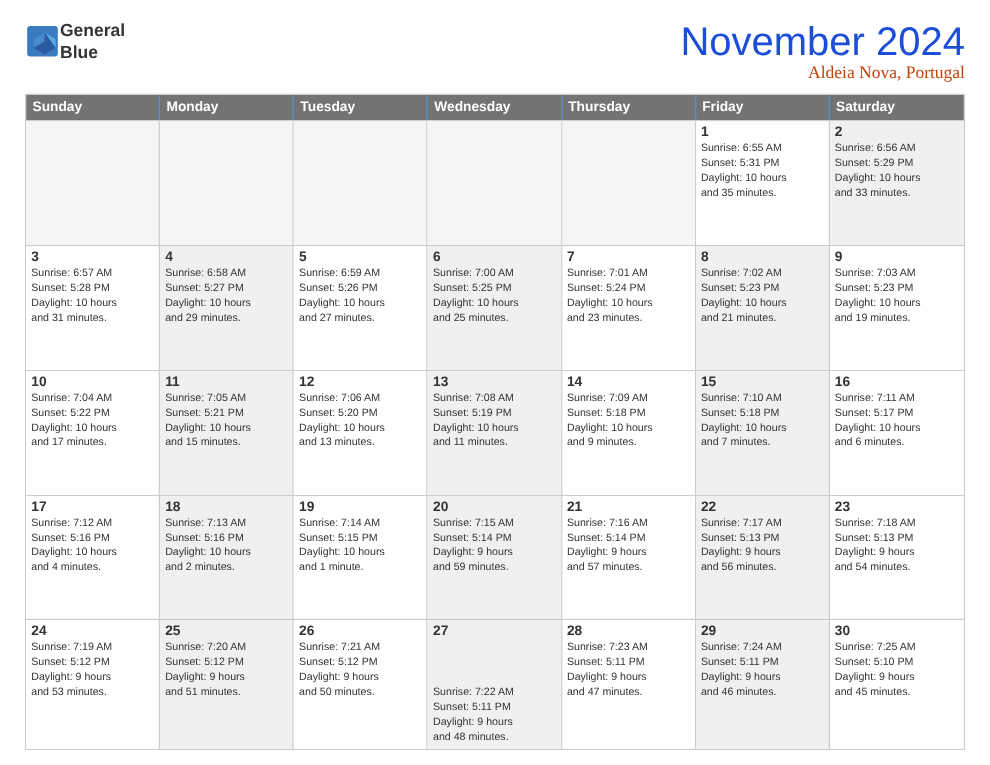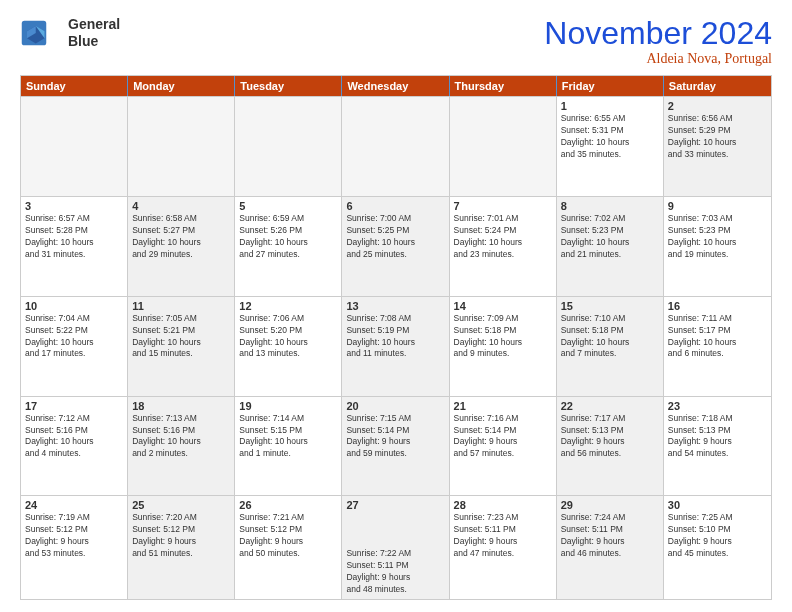--- a/index.html
+++ b/index.html
@@ -19,21 +19,21 @@
     }
     .header {
       display: flex;
       justify-content: space-between;
       align-items: flex-start;
       margin-bottom: 8px;
     }
     .logo {
       display: flex;
       align-items: center;
-      gap: 20px;
+      gap: 0;
     }
     .logo-text {
       font-size: 14px;
       font-weight: bold;
       color: #333;
       line-height: 1.2;
     }
     .logo-text span { display: block; }
     .logo-icon {
       width: 28px;
@@ -55,21 +55,21 @@
     }
     .calendar {
       flex: 1;
       display: flex;
       flex-direction: column;
       border: 1px solid #ccc;
     }
     .cal-header {
       display: grid;
       grid-template-columns: repeat(7, 1fr);
-      background: #c2410c;
+      background: #737373;
     }
     .cal-header-cell {
       color: #fff;
       font-size: 11px;
       font-weight: bold;
       padding: 4px 5px;
       text-align: left;
       border-right: 1px solid #5590cc;
     }
     .cal-header-cell:last-child { border-right: none; }

